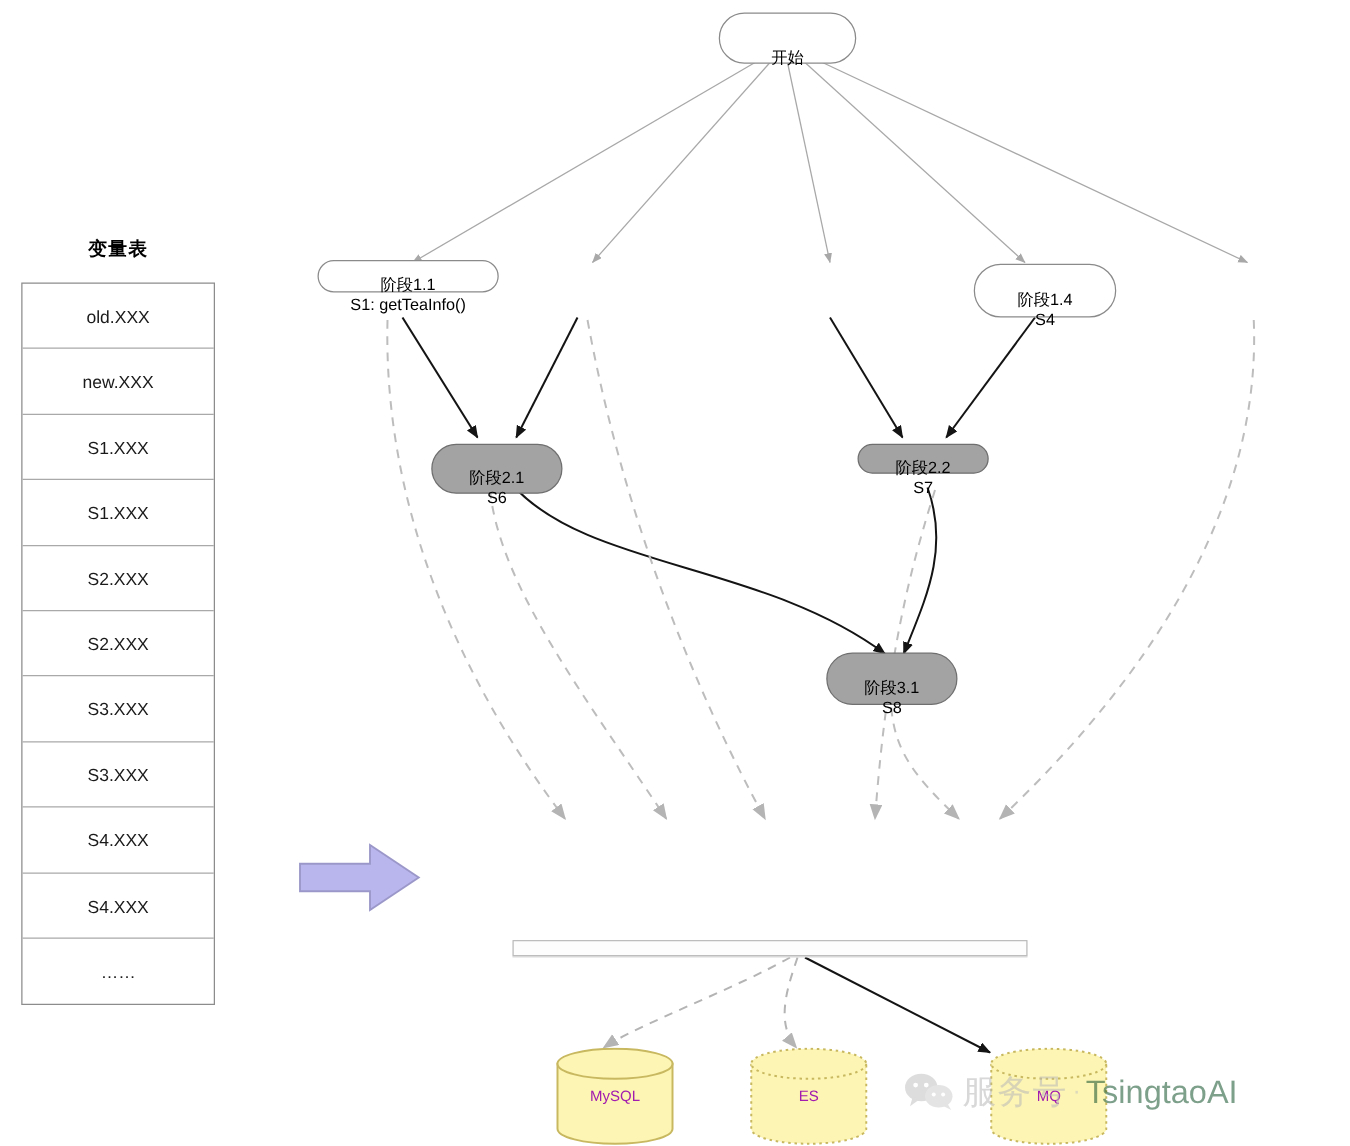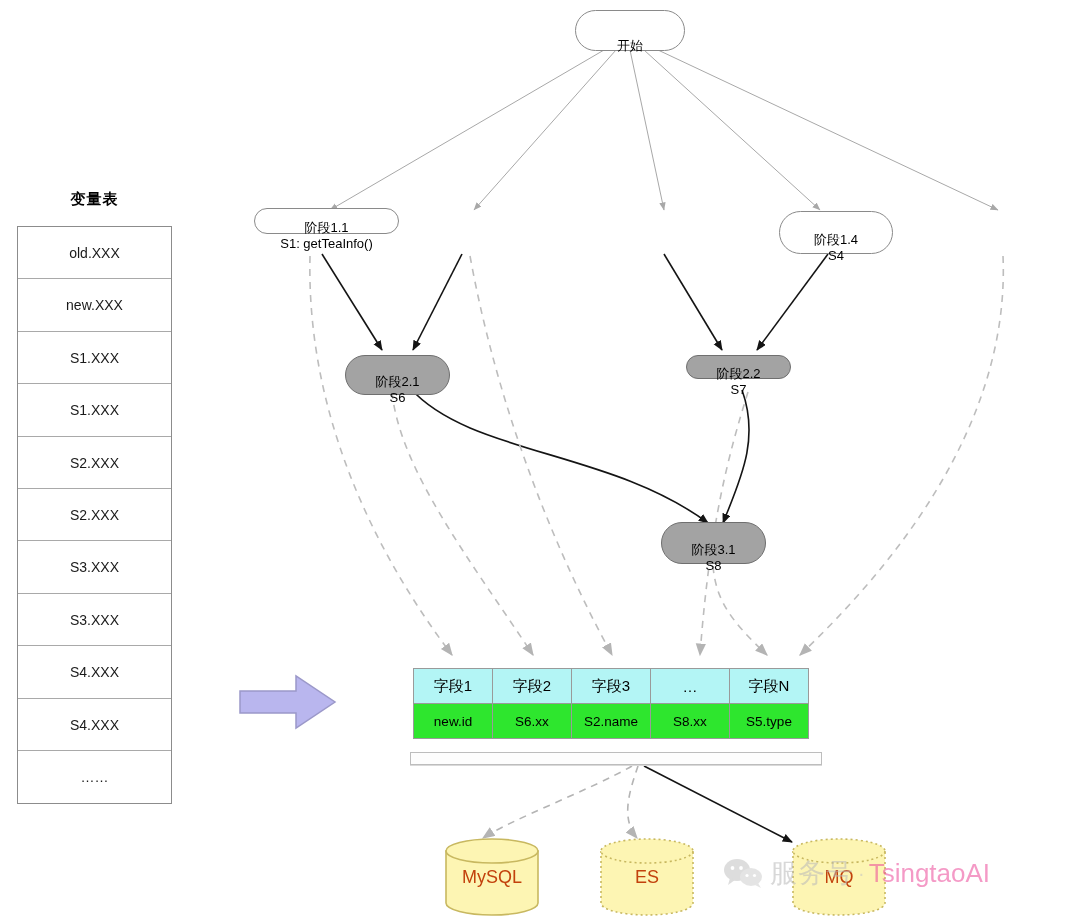--- a/index.html
+++ b/index.html
@@ -141,22 +141,22 @@
   }
   .cyl .cyl-label {
     position: absolute;
     left: 0;
     top: 0;
     width: 98px;
     height: 78px;
     display: flex;
     align-items: center;
     justify-content: center;
-    font-size: 18px;
-    color: #c2410c;
+    font-size: 12px;
+    color: #a21caf;
   }
 
   
   .watermark {
     position: absolute;
     left: 722px;
     top: 855px;
     display: flex;
     align-items: center;
     gap: 4px;
@@ -168,21 +168,21 @@
     color: #b9b9b9;
     letter-spacing: 1px;
     white-space: nowrap;
   }
   .watermark .wm-dot {
     font-size: 20px;
     color: #c3c3c3;
   }
   .watermark .wm-brand {
     font-size: 26px;
-    color: #ec4899;
+    color: #14532d;
     white-space: nowrap;
   }
 </style>
 </head>
 <body>
 
 <div id="canvas">
 
   <svg id="edges" viewBox="0 0 1080 917">
     <defs>
@@ -278,38 +278,20 @@
 
   <div class="node gray" style="left:661px; top:522px; width:105px; height:42px;">
     <span class="l1">阶段3.1</span>
     <span class="l2">S8</span>
   </div>
 
   <svg class="purple-arrow" viewBox="0 0 100 58">
     <path d="M2,18 L58,18 L58,3 L97,29 L58,55 L58,40 L2,40 Z" fill="#b9b6ee" stroke="#9b98c9" stroke-width="1.5"></path>
   </svg>
 
-  <table class="fieldtable">
-    <tbody>
-        <tr class="head">
-      <td>字段1</td>
-      <td>字段2</td>
-      <td>字段3</td>
-      <td>…</td>
-      <td>字段N</td>
-    </tr>
-    <tr class="body">
-      <td>new.id</td>
-      <td>S6.xx</td>
-      <td>S2.name</td>
-      <td>S8.xx</td>
-      <td>S5.type</td>
-    </tr>
-  </tbody>
-    </table>
 
   <div class="tablebar"></div>
 
   <div class="cyl" style="left:443px; top:838px;">
     <svg viewBox="0 0 98 78" width="98" height="78">
       <path d="M3,13 L3,65 A46,12 0 0 0 95,65 L95,13 Z" fill="#fdf5b3" stroke="#c8b860" stroke-width="1.6"></path>
       <ellipse cx="49" cy="13" rx="46" ry="12" fill="#fdf5b3" stroke="#c8b860" stroke-width="1.6"></ellipse>
     </svg>
     <div class="cyl-label">MySQL</div>
   </div>

